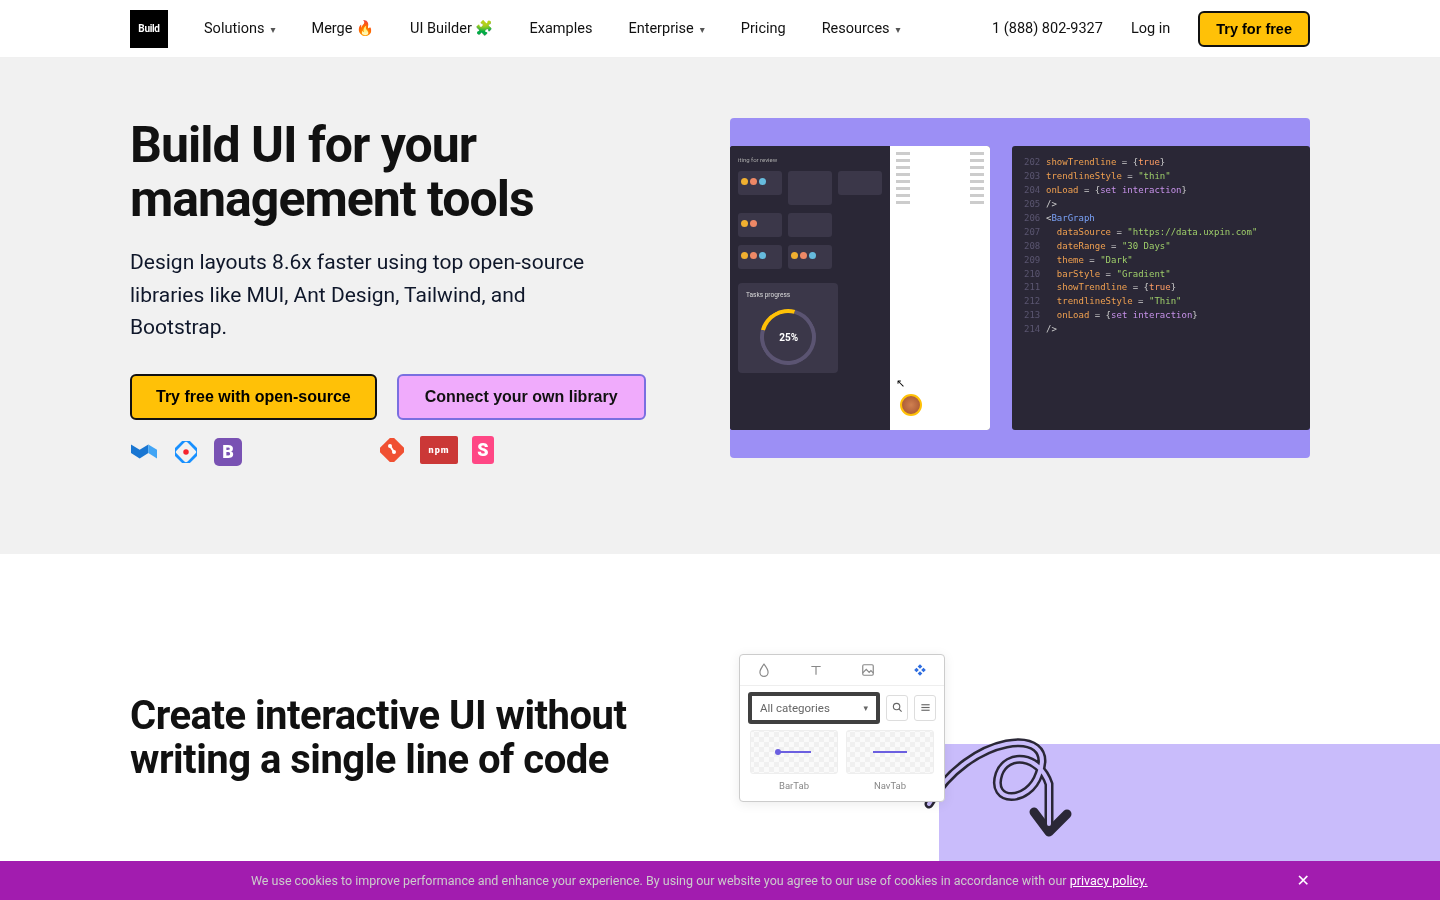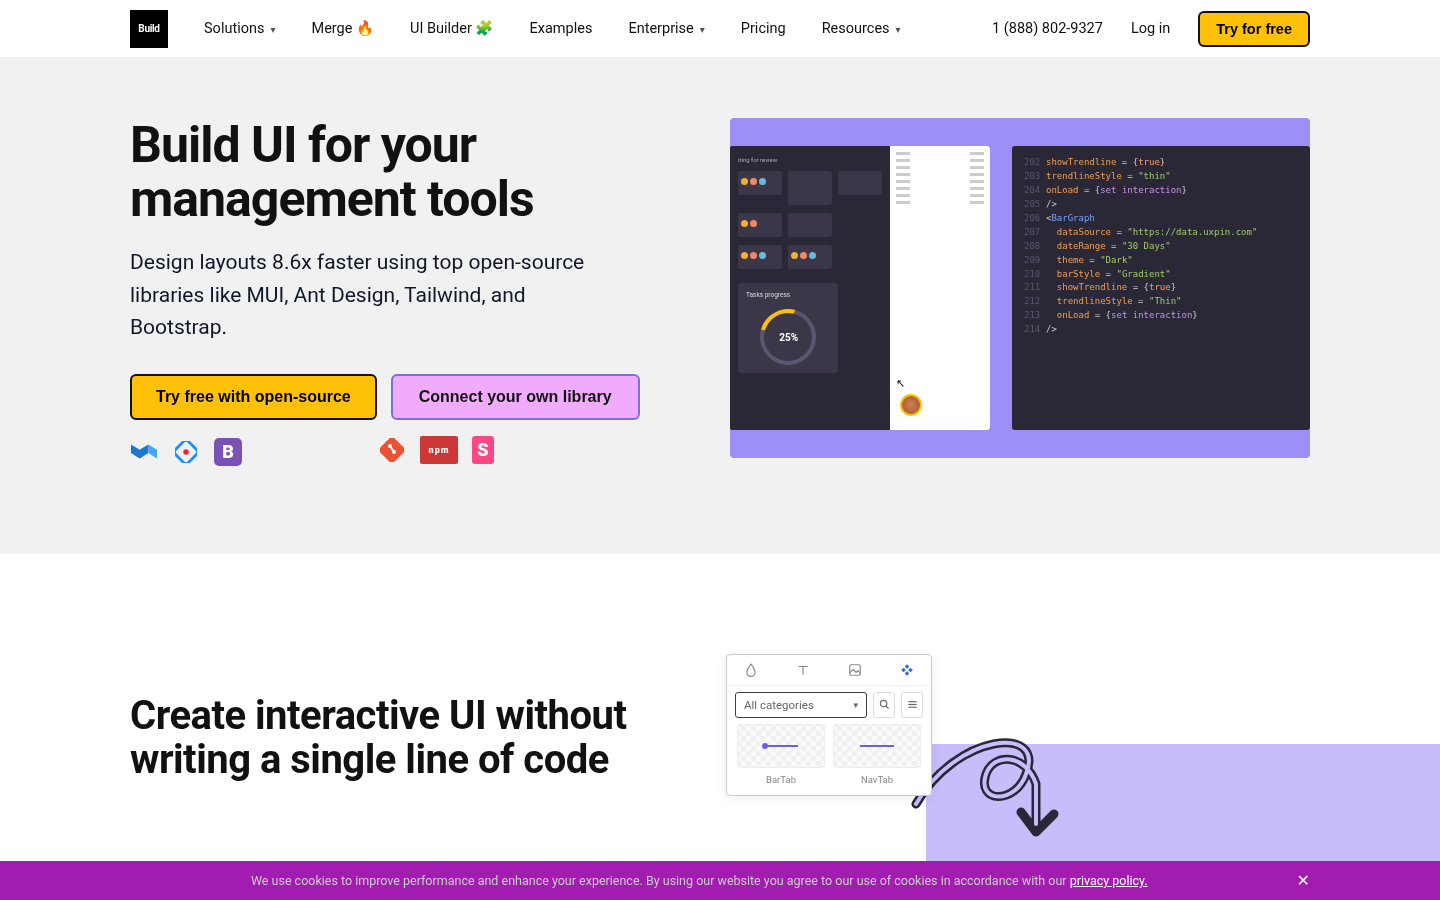--- a/index.html
+++ b/index.html
@@ -85,21 +85,21 @@
   .hero-sub {
     margin-top: 20px;
     font-size: 21px;
     line-height: 1.55;
     color: #0f172a;
     max-width: 490px;
   }
   .hero-ctas {
     margin-top: 30px;
     display: flex;
-    gap: 14px;
+    gap: 20px;
     align-items: stretch;
   }
   .cta-primary {
     background: #ffc107;
     border: 2px solid #111;
     border-radius: 6px;
     padding: 12px 24px;
     font-size: 16px;
     font-weight: 700;
     cursor: pointer;
@@ -221,21 +221,21 @@
   .attr { color:#f0a050; }
   .str { color:#9ece6a; }
   .bool { color:#ff9e64; }
   .cmp { color:#7aa2f7; }
 
   
   .sec2 {
     background: #fff;
     padding: 110px 130px 0 130px;
     display: flex;
-    gap: 36px;
+    gap: 49px;
     align-items: flex-start;
     position: relative;
     min-height: 260px;
   }
   .sec2-left { flex: 0 0 560px; padding-top: 30px;}
   .sec2-title {
     font-size: 40px;
     font-weight: 700;
     line-height: 1.12;
     letter-spacing: -0.5px;
@@ -259,21 +259,21 @@
     padding: 8px 12px; gap: 28px;
     align-items:center; justify-content:space-around;
     font-size:13px; color:#888;
   }
   .panel-tabs .tab-icon { width:14px;height:14px; }
   .panel-tabs .tab-icon.active { color:#2f6ee0; }
   .panel-search-row {
     display:flex; padding:6px 8px; gap:6px; align-items:center;
   }
   .panel-select {
-    flex:1; border:1px solid #404040; border-radius:3px;
+    flex:1; border:4px solid #404040; border-radius:3px;
     padding:5px 8px; font-size:11.5px; color:#666;
     display:flex; justify-content:space-between; align-items:center;
   }
   .panel-iconbtn {
     width:22px;height:26px;border:1px solid #ddd;border-radius:3px;
     display:flex;align-items:center;justify-content:center;font-size:11px;color:#666;
   }
   .panel-all { padding:4px 12px 8px; font-size:11.5px; color:#666;}
   .panel-comps {
     display:flex; gap:8px; padding:0 10px 10px;

